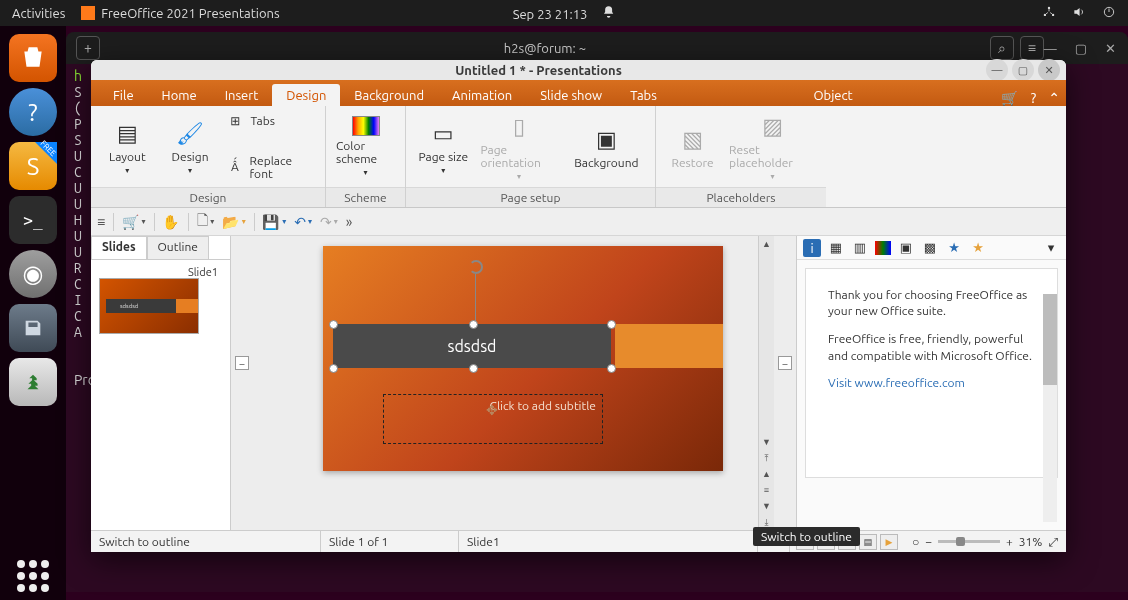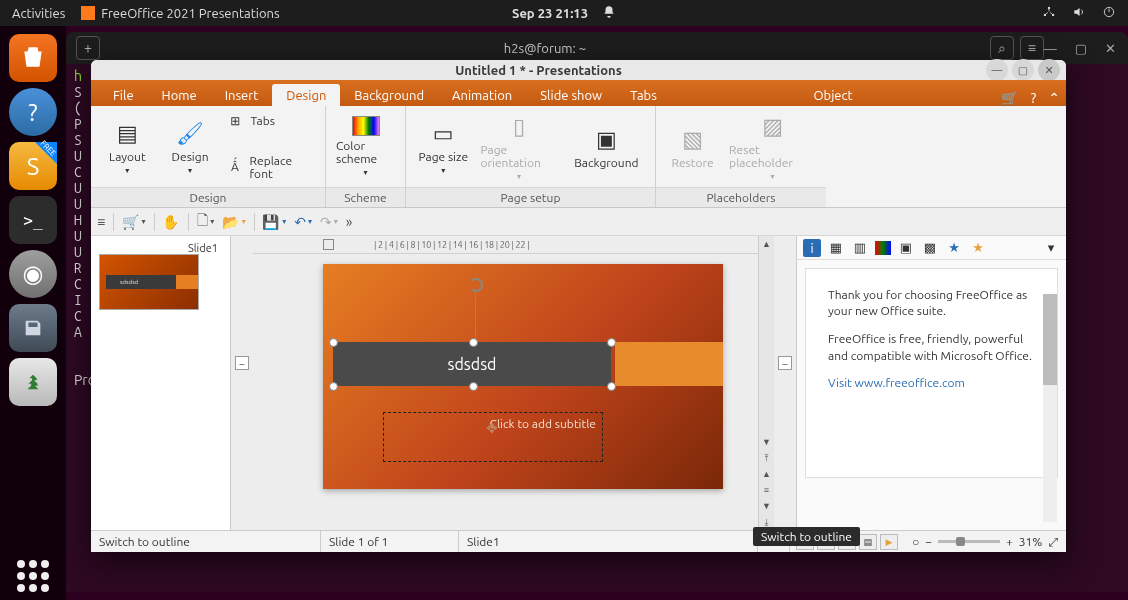--- a/index.html
+++ b/index.html
@@ -1,20 +1,20 @@
 <!DOCTYPE html>
 <html><head>
 <meta charset="utf-8">
 <style>
 * { margin: 0; padding: 0; box-sizing: border-box; font-family: "Ubuntu", "Segoe UI", sans-serif; }
 body { width: 1128px; height: 600px; background: #2c001e; overflow: hidden; position: relative; color: #fff; font-size: 13px; }
 
 .sysbar { height: 26px; background: #1d1d1d; display: flex; align-items: center; padding: 0 12px; color: #ddd; justify-content: space-between; }
 .sysbar .left, .sysbar .right { display: flex; align-items: center; gap: 16px; }
-.sysbar .center { position: absolute; left: 50%; transform: translateX(-50%); display: flex; align-items: center; gap: 14px; font-weight: bold; }
+.sysbar .center { position: absolute; left: 50%; transform: translateX(-50%); display: flex; align-items: flex-end; gap: 14px; }
 .sysbar .right svg { width: 14px; height: 14px; fill: #ddd; }
 
 .dock { position: absolute; left: 0; top: 26px; bottom: 0; width: 66px; background: rgba(0,0,0,0.6); display: flex; flex-direction: column; align-items: center; padding-top: 8px; gap: 6px; }
 .dock-item { width: 48px; height: 48px; border-radius: 10px; display: flex; align-items: center; justify-content: center; font-size: 24px; }
 .dock-item.orange { background: linear-gradient(#f47421,#d35400); color:#fff; }
 .dock-item.blue { background: linear-gradient(#4a90d9,#2b6ca3); color:#fff; border-radius:50%; }
 .dock-item.yellow { background: linear-gradient(#f5b942,#e68a00); color:#fff; }
 .dock-item.dark { background: #2c2c2c; color:#fff; }
 .dock-item.gray { background: linear-gradient(#9e9e9e,#707070); border-radius:50%; color:#fff; }
 .dock-item.steel { background: linear-gradient(#6d7b8a,#3f4a56); color:#fff; }
@@ -321,39 +321,39 @@
     <span class="qico" style="color:#e6a23c;">📂<span class="caret">▾</span></span>
     <span class="sep"></span>
     <span class="qico" style="color:#2a6db4;">💾<span class="caret">▾</span></span>
     <span class="qico" style="color:#2a6db4;">↶<span class="caret">▾</span></span>
     <span class="qico" style="color:#aaa;">↷<span class="caret">▾</span></span>
     <span class="qico">»</span>
   </div>
 
   <div class="workspace">
     <div class="slidepanel">
+      <div class="viewtabs">
+        <div class="viewtab active">Slides</div>
+        <div class="viewtab">Outline</div>
+      </div>
       <div class="thumb-area">
         <div class="thumb-label">Slide1</div>
         <div class="thumb">
           <div class="bar"></div>
             <div class="accent"></div>
           <div style="position:absolute;left:20px;top:23px;font-size:6px;color:#ddd;">sdsdsd</div>
         </div>
       </div>
     </div>
 
     <div class="editor">
       <div class="editor-gutter">
         <div class="toggle">–</div>
       </div>
       <div class="editor-main">
-        <div class="editor-ruler">
-          <div class="tw"></div>
-          <span>| 2 | 4 | 6 | 8 | 10 | 12 | 14 | 16 | 18 | 20 | 22 |</span>
-        </div>
         <div class="canvas-wrap">
           <div class="slide">
             <div class="rot-handle"></div>
             <div class="rot-line"></div>
             <div class="title-box">sdsdsd</div>
             <div class="title-accent"></div>
             <div class="sel-handle" style="left:6px;top:74px;"></div>
             <div class="sel-handle" style="left:146px;top:74px;"></div>
             <div class="sel-handle" style="left:284px;top:74px;"></div>
             <div class="sel-handle" style="left:6px;top:118px;"></div>

